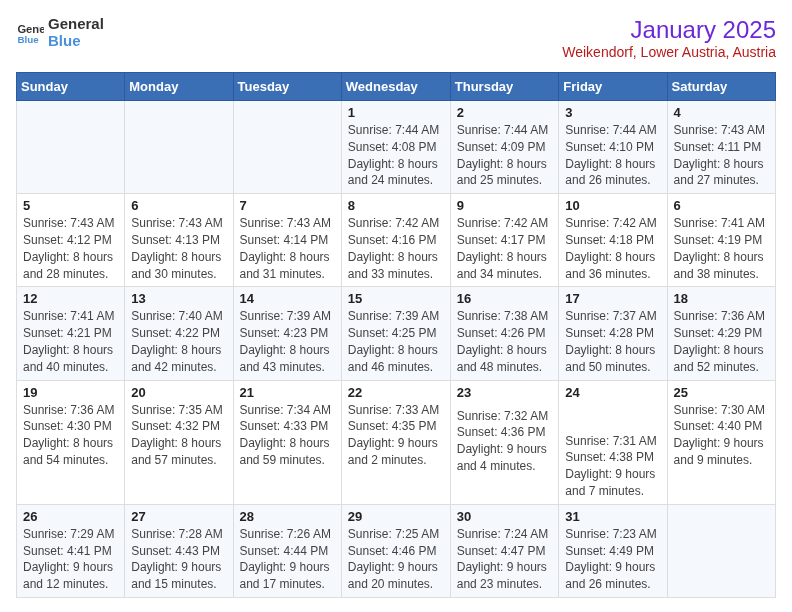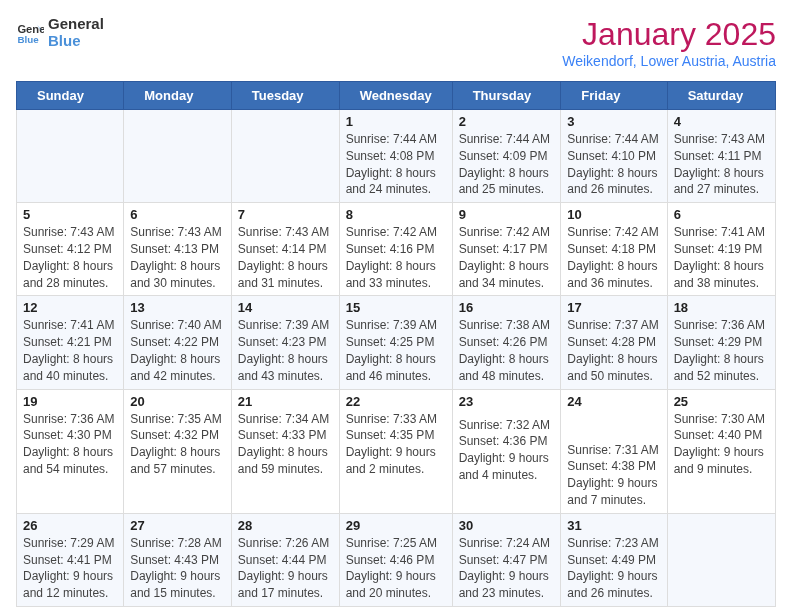--- a/index.html
+++ b/index.html
@@ -22,39 +22,39 @@
       gap: 4px;
     }
     .logo-icon {
       width: 28px;
       height: 28px;
     }
     .title-block {
       text-align: right;
     }
     .month-title {
-      font-size: 32px;
-      color: #be185d;
+      font-size: 24px;
+      color: #6d28d9;
       font-weight: normal;
     }
     .location {
       font-size: 14px;
-      color: #3b82f6;
+      color: #b91c1c;
     }
     .calendar {
       width: 100%;
       border-collapse: collapse;
       border: 1px solid #ccc;
     }
     .calendar th {
       background: #3a6eb5;
       color: #fff;
       font-size: 13px;
       font-weight: bold;
-      padding: 6px 20px;
+      padding: 6px 4px;
       text-align: left;
       border: 1px solid #2d5a9e;
     }
     .calendar td {
       vertical-align: top;
       border: 1px solid #ddd;
       padding: 4px 6px;
       width: 110px;
       min-height: 80px;
       font-size: 10.5px;

